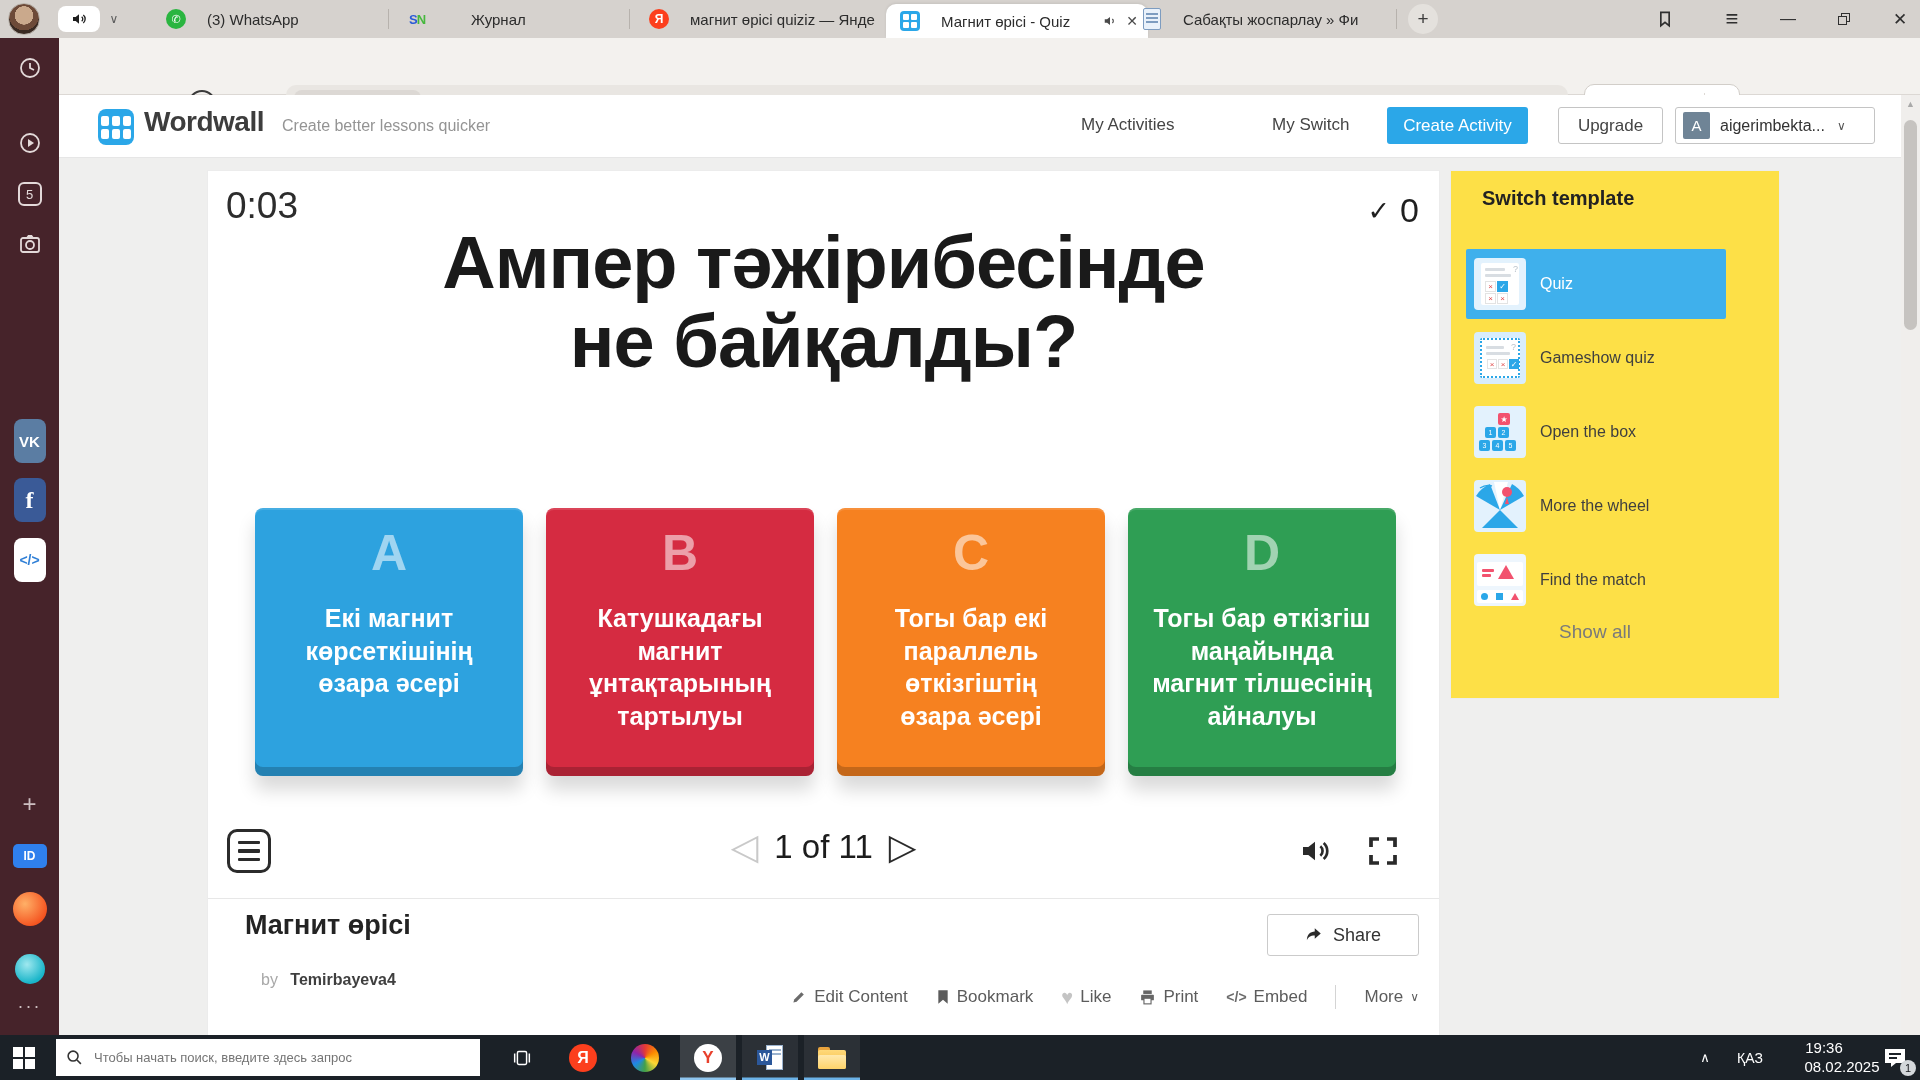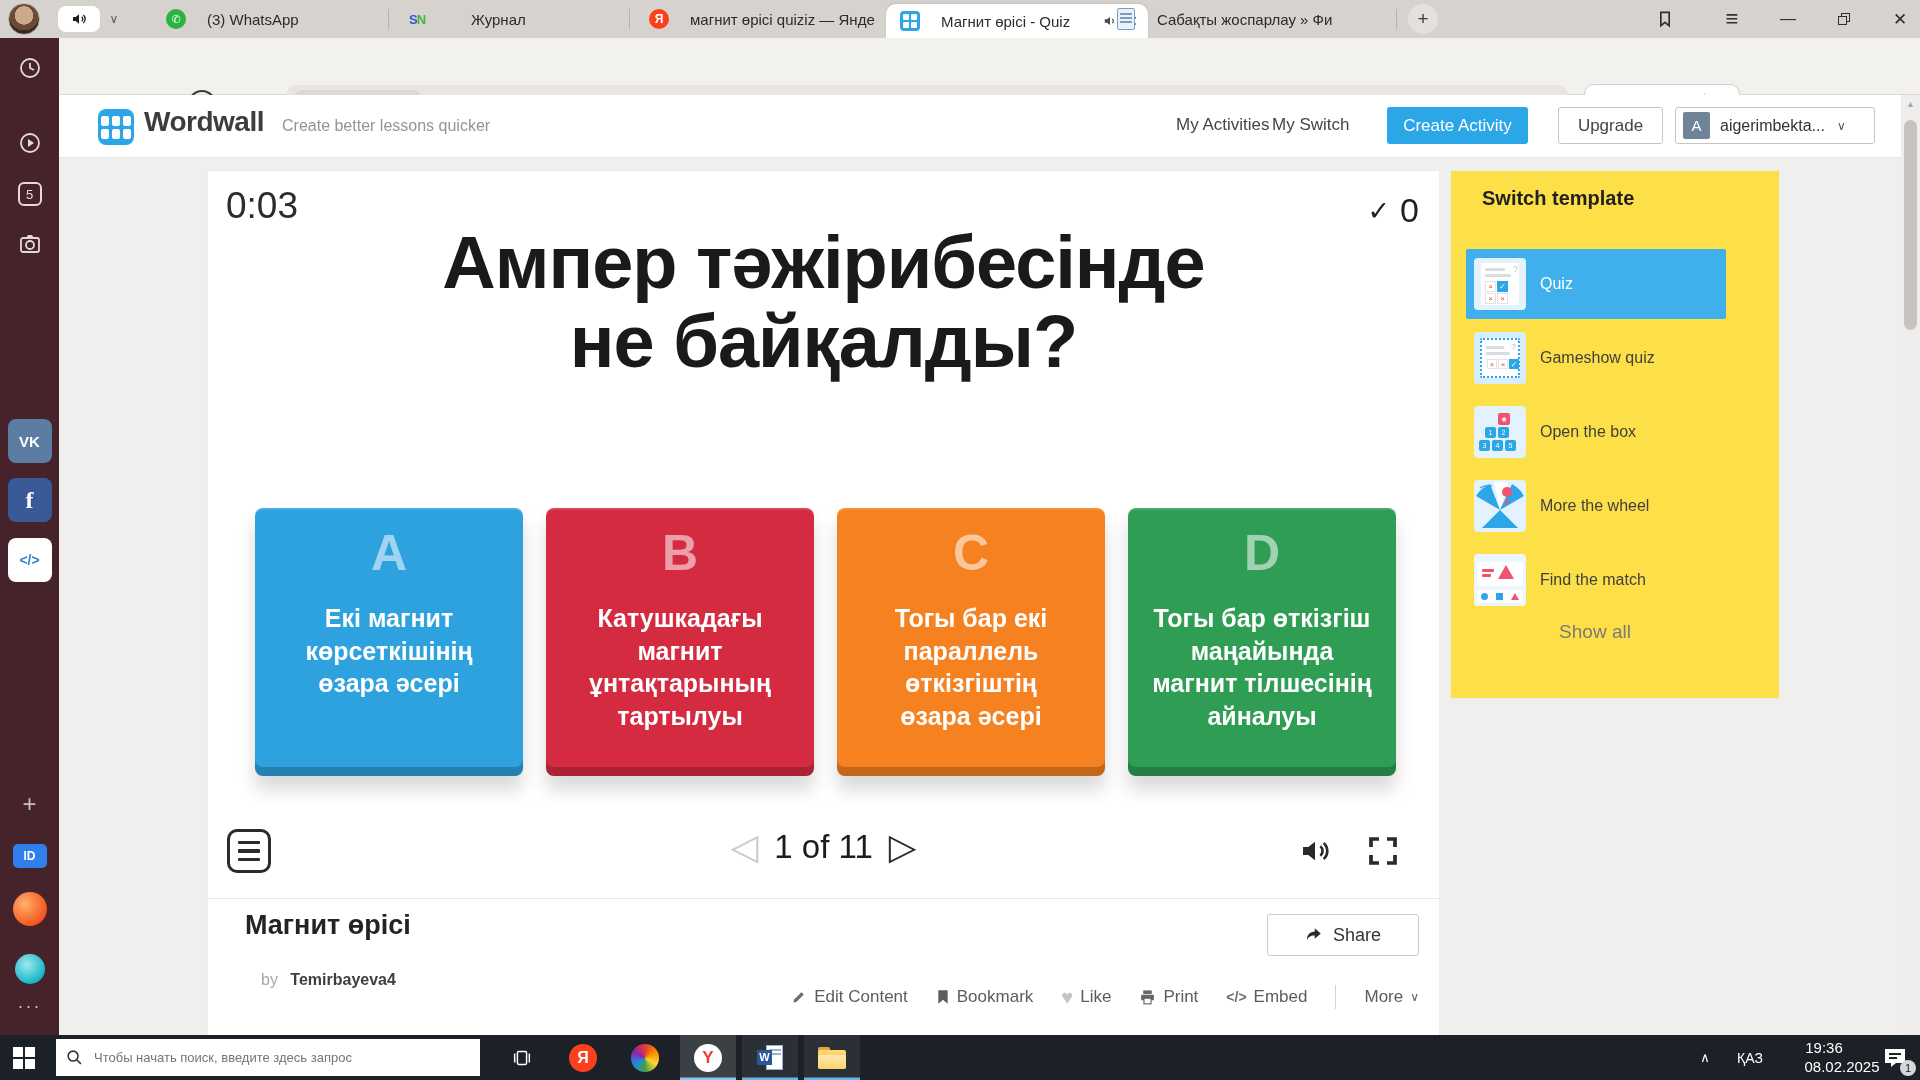--- a/index.html
+++ b/index.html
@@ -70,21 +70,21 @@
   .tcard{position:absolute;background:#fff;border-radius:2px;}
   .mini-grid{display:grid;grid-template-columns:11px 11px;grid-template-rows:11px 11px;gap:1px;}
   .mini-grid i{background:#fff;border:1px solid #e3e3e3;font-style:normal;font-size:8px;display:flex;align-items:center;justify-content:center;color:#e04a4a;box-sizing:border-box;}
   .gline{position:absolute;height:3px;background:#d8dde2;border-radius:1px;}
   .rline{position:absolute;height:3px;background:#f2526e;border-radius:1px;}
   .boxnum{width:11px;height:11px;background:#2ba7e8;color:#fff;font-size:7px;border-radius:2px;display:flex;align-items:center;justify-content:center;}
   .showall{left:0;top:450px;width:288px;text-align:center;font-size:19px;color:#7a7a7a;}
   
   .lsidebar{left:0;top:38px;width:59px;height:997px;background:#46232a;}
   .sideic{left:0;width:59px;justify-content:center;color:#e3d9d9;}
-  .sq-tile{width:44px;height:44px;border-radius:8px;display:flex;align-items:center;justify-content:center;font-weight:bold;color:#fff;}
+  .sq-tile{width:32px;height:44px;border-radius:8px;display:flex;align-items:center;justify-content:center;font-weight:bold;color:#fff;}
   
   .sbar{left:1901px;top:95px;width:19px;height:940px;background:#f0eeec;}
   .sthumb{left:1904px;top:120px;width:13px;height:210px;background:#c6c3c0;border-radius:7px;}
   
   .taskbar{left:0;top:1035px;width:1920px;height:45px;background:#1b2127;}
   .tsk{top:1035px;height:45px;justify-content:center;}
   .winlogo{display:grid;grid-template-columns:10px 10px;grid-template-rows:10px 10px;gap:2px;}
   .winlogo span{background:#fff;}
   .tsearch{left:56px;top:1039px;width:424px;height:37px;background:#fff;display:flex;align-items:center;padding:0 10px;box-sizing:border-box;gap:9px;}
   .tsearch input{border:0;outline:0;flex:1;font-size:13px;color:#7f1d1d;font-family:inherit;background:transparent;}
@@ -141,21 +141,21 @@
             <span></span>
           </span>
       </span>
       <span class="tlabel" style="flex:1;">Магнит өрісі - Quiz</span>
       <svg width="14" height="14" viewBox="0 0 24 24">
           <path d="M3 9v6h4l5 4V5L7 9H3z" fill="#4a4a4a"></path>
           <path d="M16 8.5a4.5 4.5 0 010 7" stroke="#4a4a4a" stroke-width="2" fill="none"></path>
         </svg>
       <span style="margin-left:9px;color:#4a4a4a;font-size:14px;">✕</span>
     </div>
-    <div class="ab tab flex" style="left:1100px;width:238px;padding-left:16px;box-sizing:border-box;text-align:center;">
+    <div class="ab tab flex" style="left:1126px;width:238px;padding-left:16px;box-sizing:border-box;text-align:center;">
       <span class="favicon">
           <span class="doc-ico">
             <i style="top:4px;"></i>
             <i style="top:8px;"></i>
             <i style="top:12px;"></i>
           </span>
         </span>
       <span class="tlabel">Сабақты жоспарлау » Фи</span>
     </div>
     <div class="ab tabdiv" style="left:1396px;"></div>
@@ -245,21 +245,21 @@
   <div class="ab wwlogo-sq" style="background-color: rgb(43, 167, 232);">
       <span></span>
       <span></span>
       <span></span>
       <span></span>
       <span></span>
       <span></span>
     </div>
   <div class="ab brand">Wordwall</div>
   <div class="ab tagline">Create better lessons quicker</div>
-  <div class="ab hnav" style="left:1176px;">My Activities</div>
+  <div class="ab hnav" style="left:1081px;">My Activities</div>
   <div class="ab hnav" style="left:1272px;">My Switch</div>
   <div class="ab hbtn flex" style="left: 1387px; width: 141px; color: rgb(255, 255, 255); background-color: rgb(43, 167, 232);">
       <span>Create Activity</span>
     </div>
   <div class="ab hbtn flex" style="left:1558px;width:105px;border:1px solid #c4c4c4;color:#444;background:#fff;">
       <span>Upgrade</span>
     </div>
   <div class="ab hbtn flex" style="left:1675px;width:200px;border:1px solid #c4c4c4;background:#fff;justify-content:flex-start;">
     <span style="margin-left:7px;width:27px;height:27px;background:#6f8496;color:#fff;font-size:15px;display:flex;align-items:center;justify-content:center;border-radius:2px;">A</span>
     <span style="margin-left:10px;font-size:16px;color:#333;">aigerimbekta...</span>

